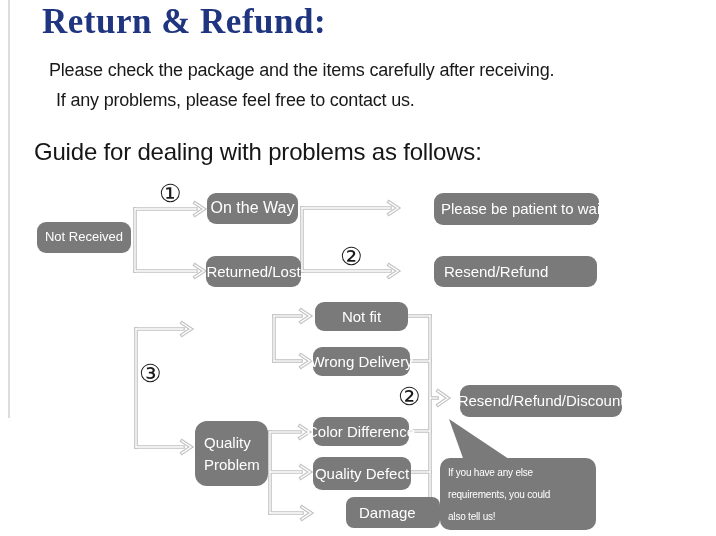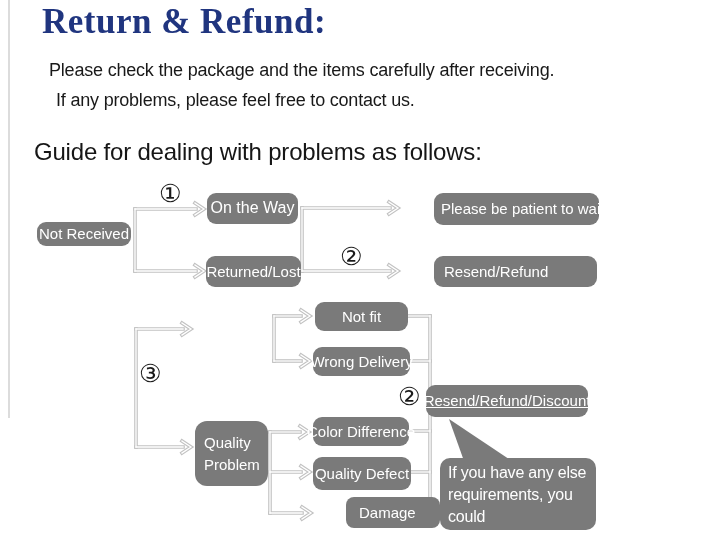--- a/index.html
+++ b/index.html
@@ -22,39 +22,39 @@
   .node{
     background:#7a7a7a;color:#ffffff;border-radius:9px;
     display:flex;align-items:center;justify-content:center;
     font-size:15px;line-height:1.15;box-sizing:border-box;white-space:nowrap;
   }
   .node.leftalign{justify-content:flex-start;margin-left:31px;}
   .node.multi{
     border-radius:12px;flex-direction:column;align-items:flex-start;
     justify-content:flex-start;white-space:normal;line-height:22px;
   }
-  #n-not-received{left:37px;top:222px;width:94px;height:24px;font-size:15px;}
+  #n-not-received{left:37px;top:222px;width:94px;height:31px;font-size:13px;}
   #n-on-the-way{left:207px;top:193px;width:91px;height:31px;font-size:16px;}
   #n-returned-lost{left:206px;top:256px;width:95px;height:31px;font-size:15px;}
   #n-be-patient{left:403px;top:193px;width:165px;height:32px;padding-left:7px;}
   #n-resend-refund{left:403px;top:256px;width:163px;height:31px;padding-left:10px;}
   #n-received{left:38px;top:361px;width:95px;height:32px;padding-left:15px;font-size:16px;}
   #n-not-quality{left:195px;top:302px;width:75px;height:70px;padding:3px 0 0 9px;}
   #n-quality-problem{left:195px;top:421px;width:73px;height:65px;padding-left:9px;justify-content:center;}
   #n-not-fit{left:315px;top:302px;width:93px;height:29px;}
   #n-wrong-delivery{left:313px;top:347px;width:97px;height:29px;}
   #n-color-difference{left:313px;top:417px;width:96px;height:29px;}
   #n-quality-defect{left:313px;top:457px;width:98px;height:33px;}
   #n-damage{left:315px;top:497px;width:94px;height:31px;padding-left:13px;border-radius:8px;}
-  #n-resend-discount{left:426px;top:385px;width:162px;height:32px;text-decoration:underline;}
+  #n-resend-discount{left:460px;top:385px;width:162px;height:32px;}
   
   .bubble{
     left:440px;top:458px;width:156px;height:72px;background:#7a7a7a;color:#fff;
     border-radius:10px;box-sizing:border-box;padding:4px 4px 0 8px;
-    font-size:16px;line-height:22px;letter-spacing:-0.2px;
+    font-size:10px;line-height:22px;letter-spacing:-0.2px;
   }
   
   .marker{font-size:25px;color:#1b1b1b;line-height:1;font-family:"DejaVu Sans",sans-serif;}
   #m-step1{left:159px;top:181px;}
   #m-step2-top{left:340px;top:244px;}
   #m-step3{left:139px;top:361px;}
   #m-step2-bottom{left:398px;top:384px;}
   
   #connector-svg{position:absolute;left:0;top:0;width:716px;height:536px;}
   #connector-svg g.outer path{stroke:#c2c2c2;stroke-width:3.6;fill:none;stroke-linejoin:miter;stroke-linecap:square;}

